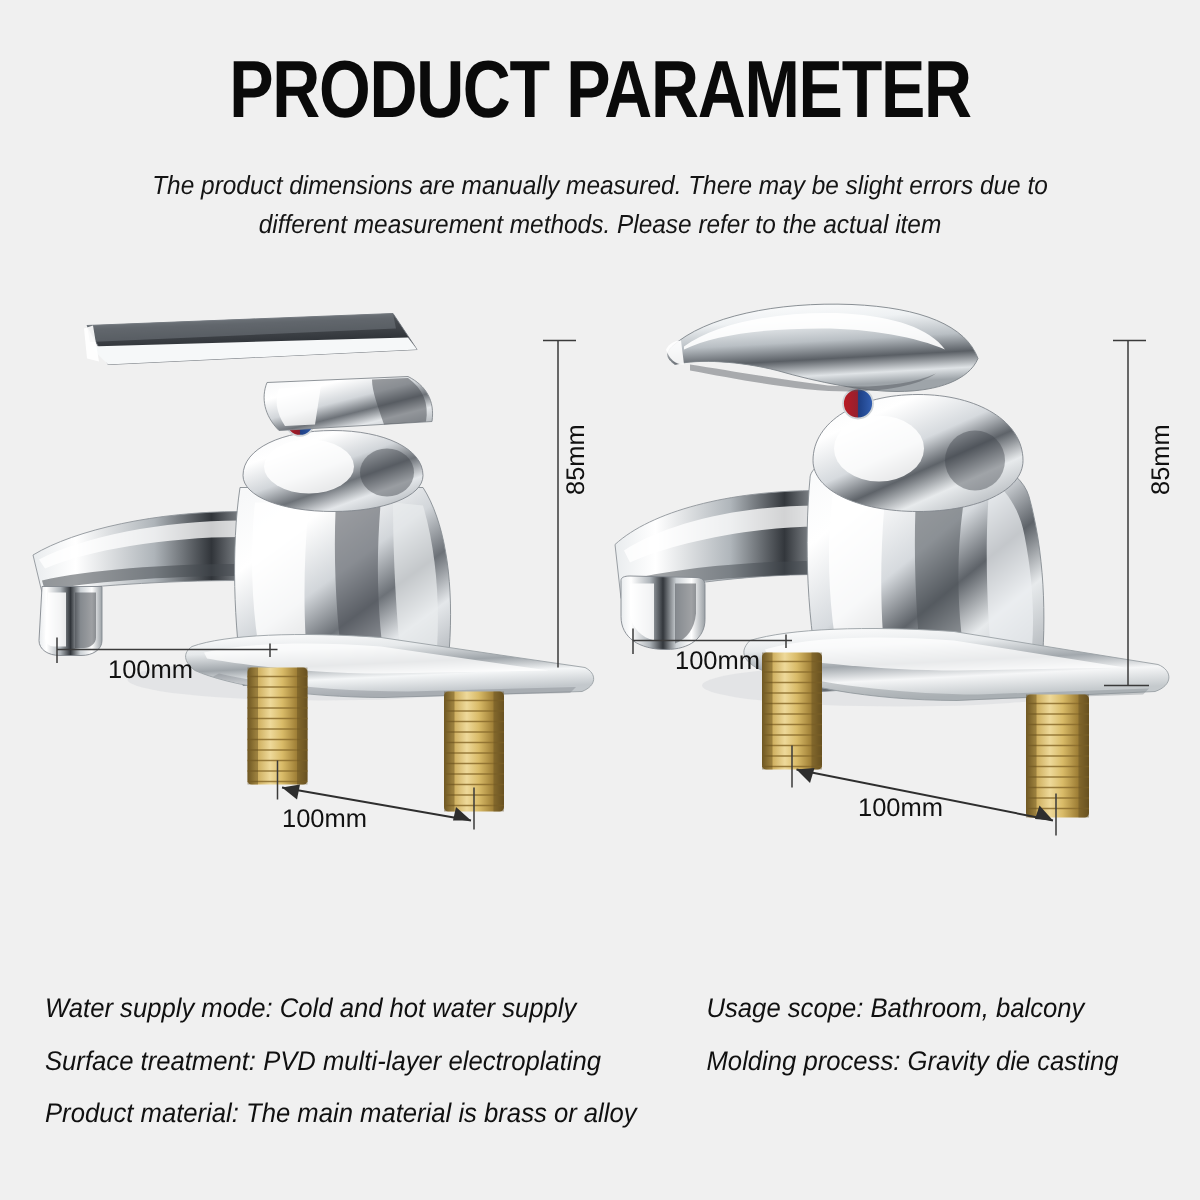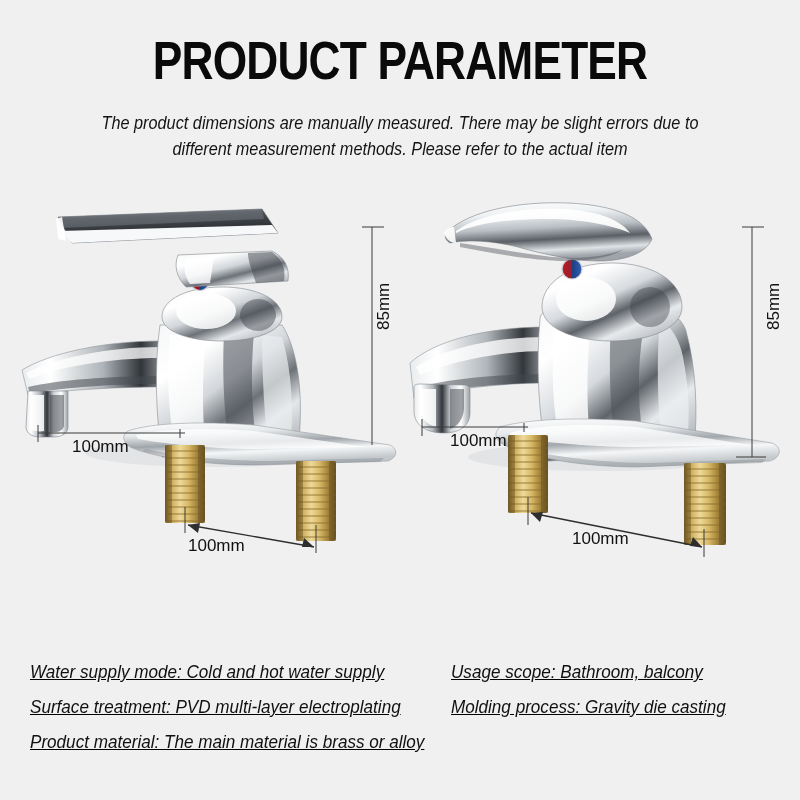--- a/index.html
+++ b/index.html
@@ -51,23 +51,23 @@
     white-space:nowrap;
     font-weight:normal;
   }
   .dim.vert{
     transform:rotate(-90deg);
     transform-origin:left top;
   }
 
   
   .specs{position:absolute;left:0;top:655px;width:800px;height:120px;}
-  .spec-col{position:absolute;text-decoration:underline;}
+  .spec-col{position:absolute;}
   .spec-col.left{left:30px;top:0;}
-  .spec-col.right{left:451px;top:0;}
+  .spec-col.right{left:471px;top:0;}
   .spec-line{
     font-style:italic;
     font-size:18px;
     line-height:35px;
     color:#101010;
     white-space:nowrap;
     transform:scaleX(0.95);
     transform-origin:left center;
   }
 </style>

